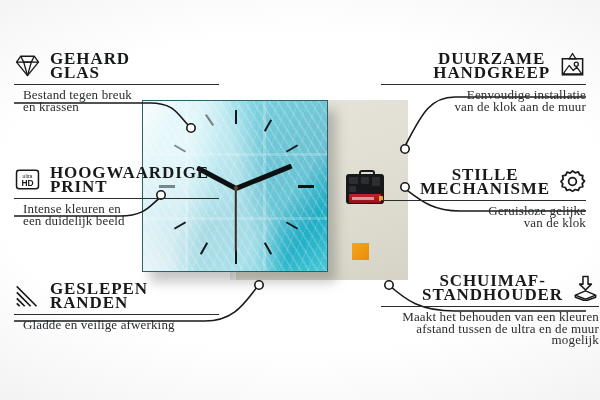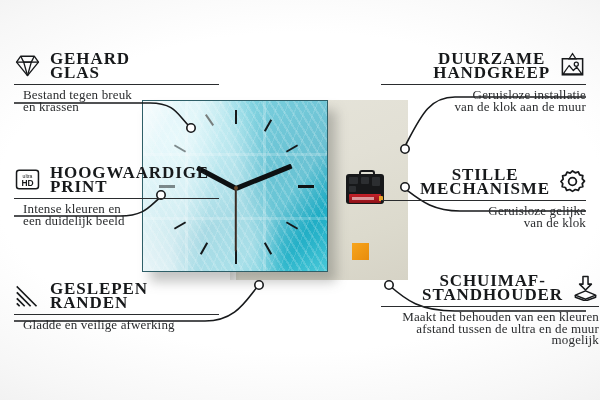--- a/index.html
+++ b/index.html
@@ -232,21 +232,21 @@
         <div class="ftitle">HANDGREEP</div>
       </div>
       <svg class="ficon" viewBox="0 0 32 32">
         <rect x="4" y="8" width="24" height="19" fill="none" stroke="#17191b" stroke-width="1.8"></rect>
         <path d="M16 2 L20 8 H12 Z" fill="none" stroke="#17191b" stroke-width="1.5"></path>
         <circle cx="20.5" cy="14.5" r="2.4" fill="none" stroke="#17191b" stroke-width="1.5"></circle>
         <path d="M5 26 L12 16 L17 22 L21 18 L27 26 Z" fill="none" stroke="#17191b" stroke-width="1.5" stroke-linejoin="round"></path>
       </svg>
     </div>
     <div class="rule"></div>
-    <div class="fdesc">Geruisloze installatie</div>
+    <div class="fdesc">Eenvoudige installatie</div>
     <div class="fdesc">van de klok aan de muur</div>
   </div>
 
   <div class="feat right" id="f5">
     <div class="hrow">
       <div>
         <div class="ftitle">STILLE</div>
         <div class="ftitle">MECHANISME</div>
       </div>
       <svg class="ficon" viewBox="0 0 32 32">

